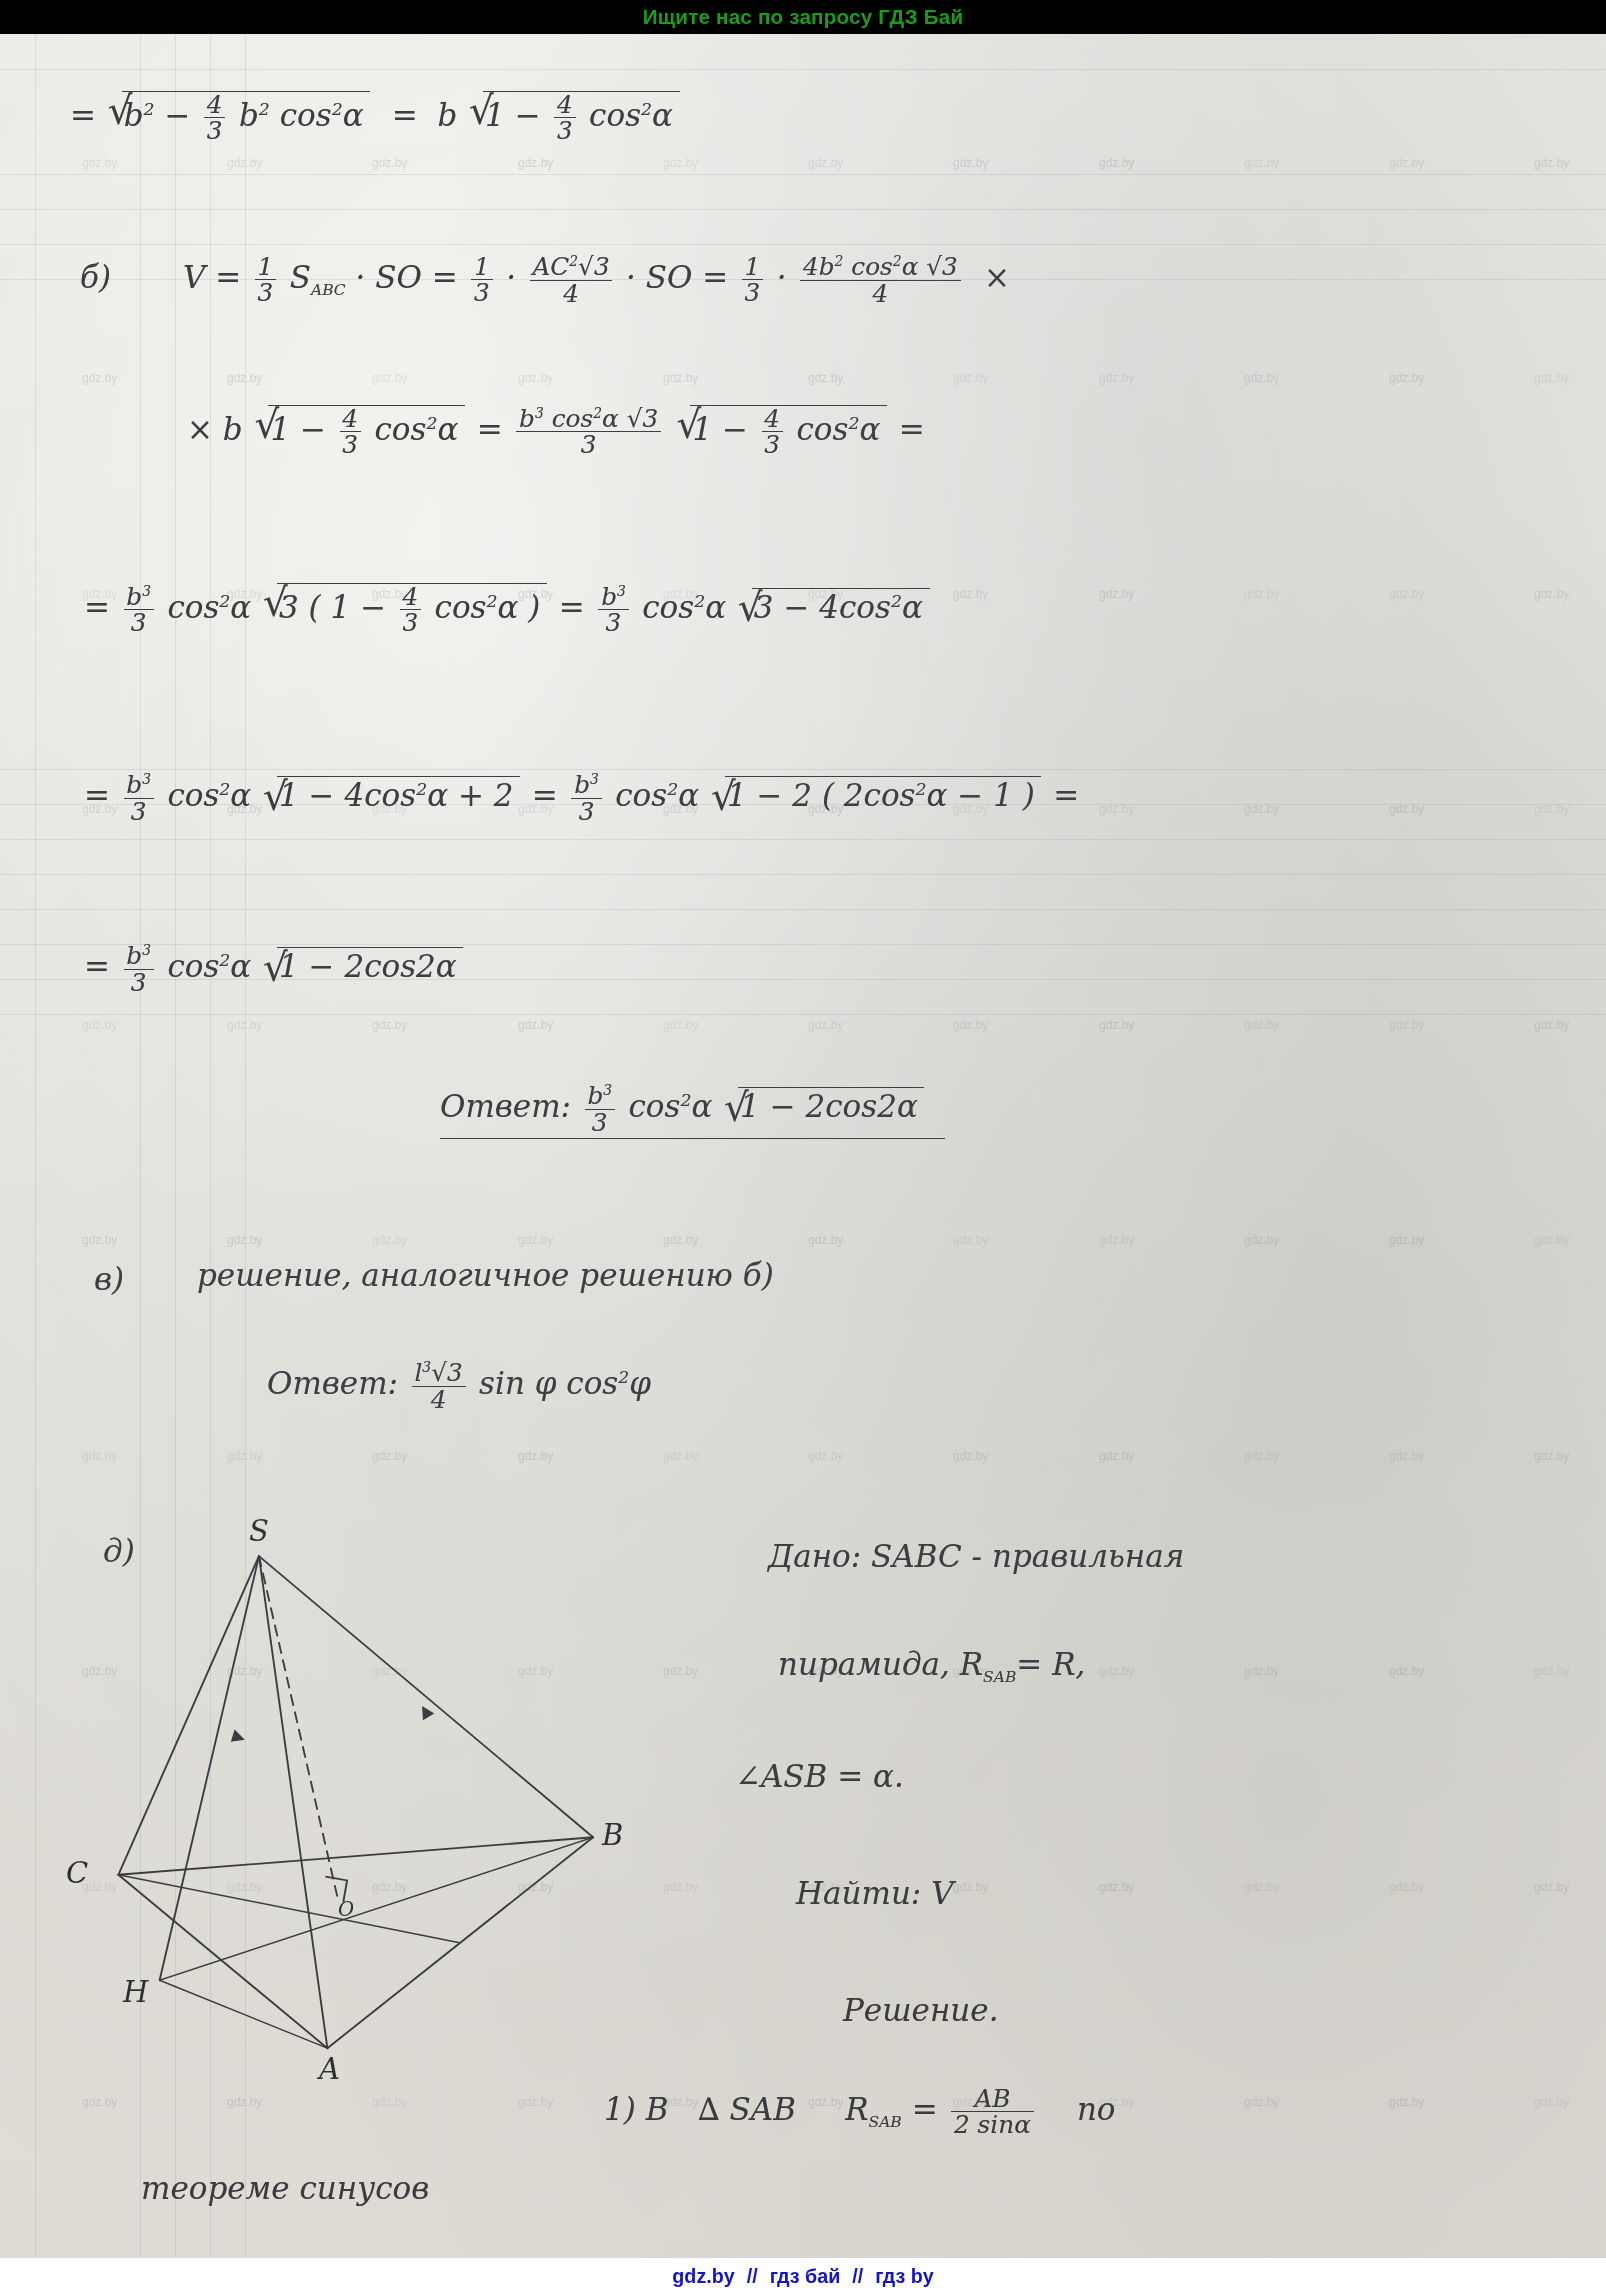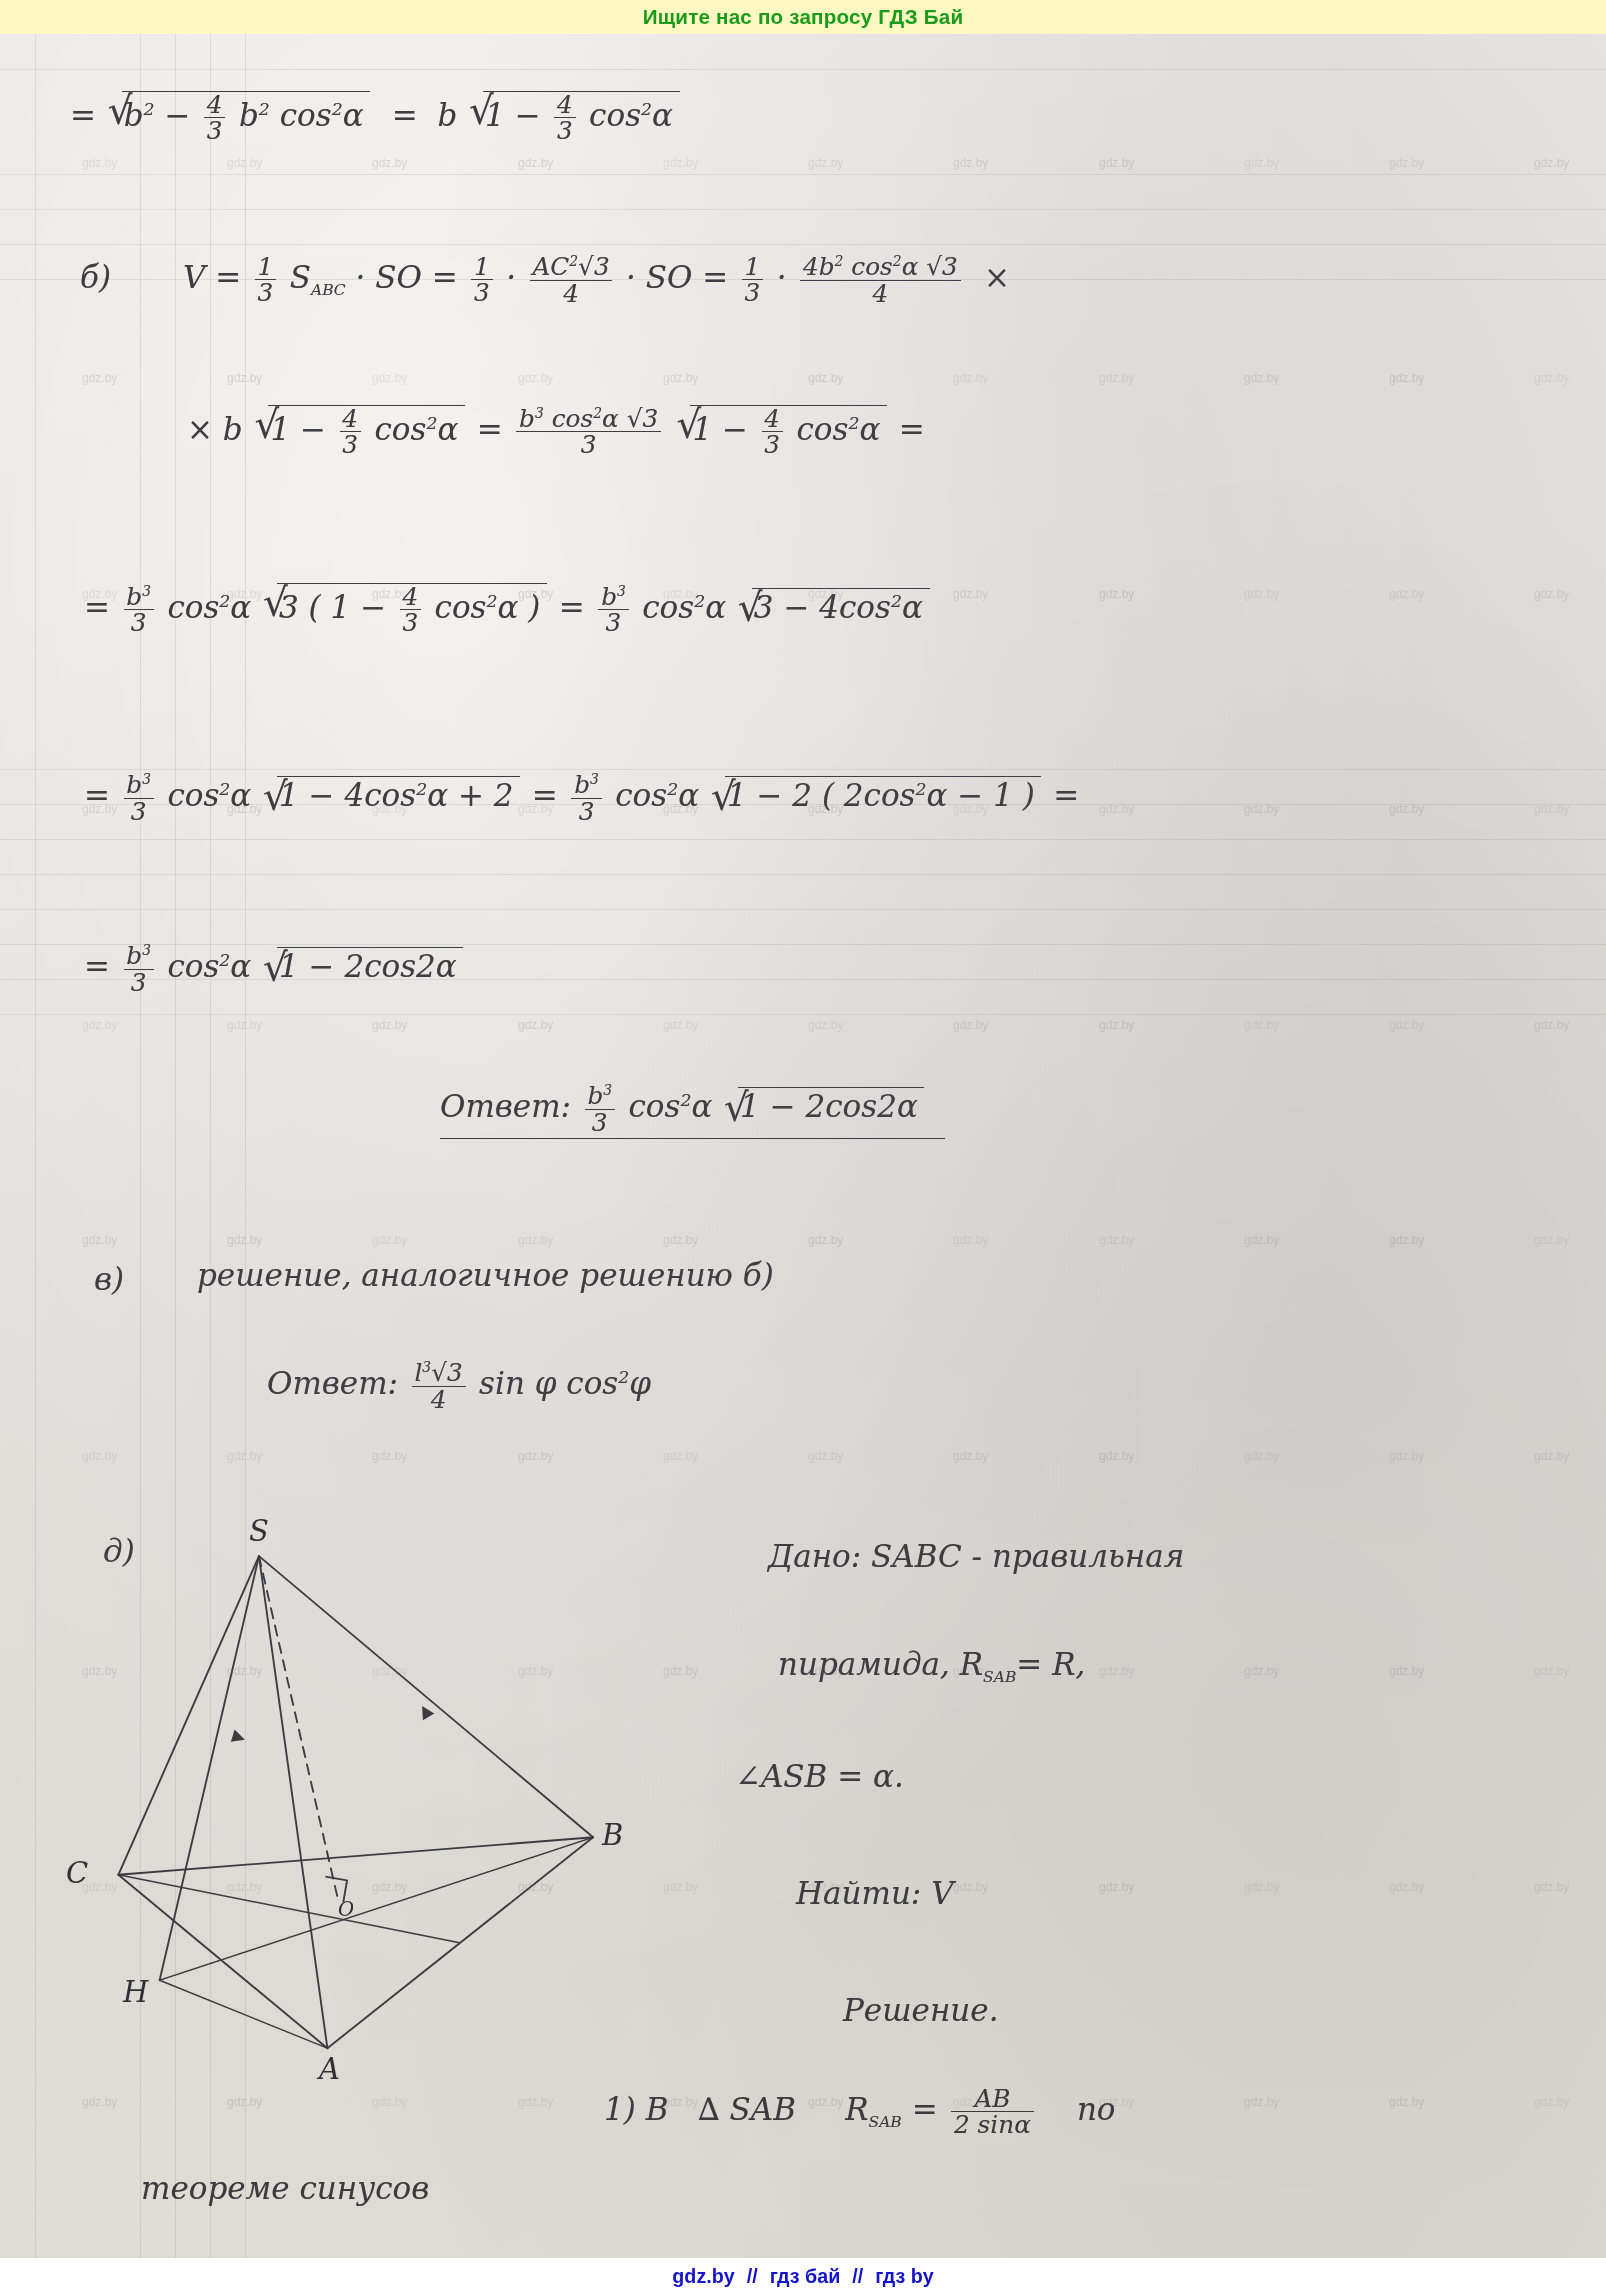--- a/index.html
+++ b/index.html
@@ -15,21 +15,21 @@
     overflow: hidden;
   }
 
   
   .top-banner {
     position: absolute;
     top: 0;
     left: 0;
     width: 1606px;
     height: 34px;
-    background: #fef9c3;
+    background: #000000;
     display: flex;
     align-items: center;
     justify-content: center;
   }
   .top-banner-text {
     color: #1a9c1a;
     font-size: 20.6px;
     font-weight: bold;
     letter-spacing: 0.2px;
   }

